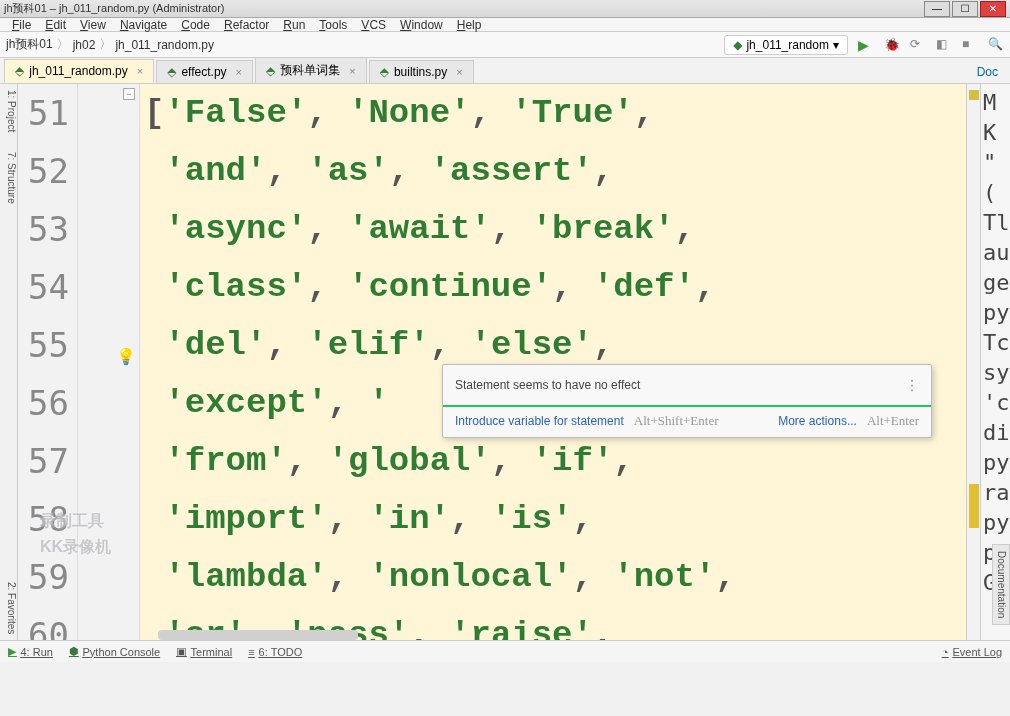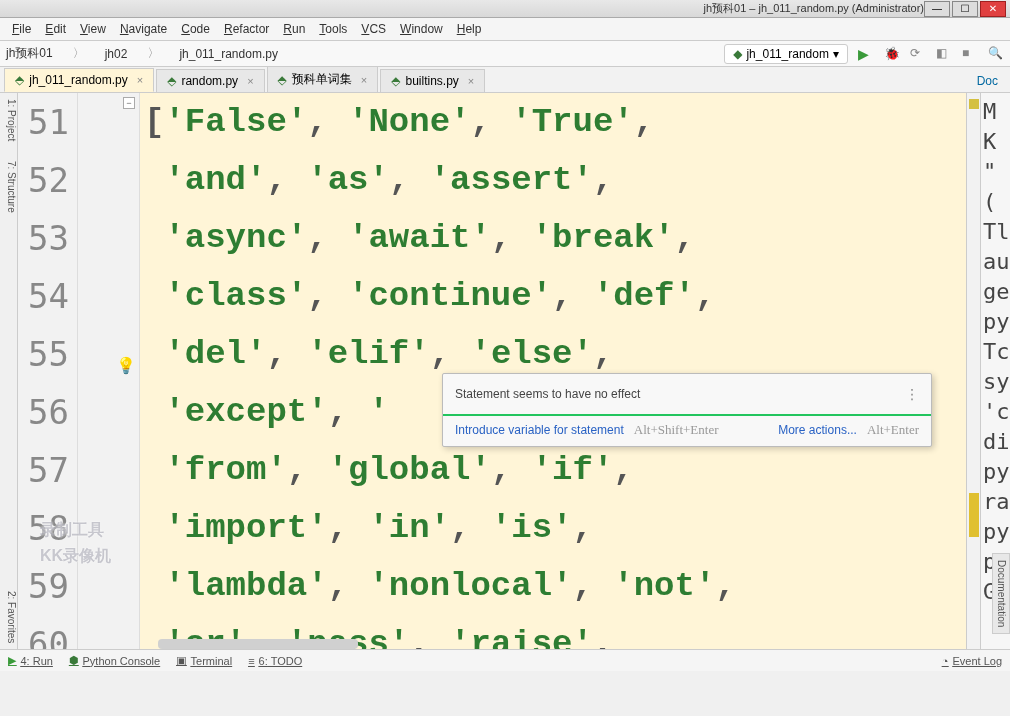--- a/index.html
+++ b/index.html
@@ -1,29 +1,29 @@
 <!DOCTYPE html>
 <html><head>
 <meta charset="utf-8">
 <style>
 * { margin: 0; padding: 0; box-sizing: border-box; }
 body { font-family: "Segoe UI", Tahoma, sans-serif; font-size: 12px; background: #f0f0f0; overflow: hidden; width: 1010px; height: 716px; position: relative; }
 
 .titlebar { height: 18px; background: linear-gradient(#e8e8e8, #d8d8d8); display: flex; align-items: center; padding: 0 4px; border-bottom: 1px solid #aaa; }
-.titlebar-text { flex: 1; font-size: 11px; color: #333; text-align: right; }
+.titlebar-text { flex: 1; font-size: 11px; color: #333; }
 .window-controls { display: flex; gap: 2px; }
 .window-btn { width: 26px; height: 16px; border: 1px solid #888; background: #ddd; font-size: 10px; text-align: center; line-height: 14px; cursor: pointer; }
 .window-btn.close { background: #e04040; color: #fff; border-color: #a02020; }
 
-.menubar { height: 23px; background: #f5f5f5; display: flex; align-items: center; padding: 0 6px; gap: 2px; border-bottom: 1px solid #ccc; }
+.menubar { height: 14px; background: #f5f5f5; display: flex; align-items: center; padding: 0 6px; gap: 2px; border-bottom: 1px solid #ccc; }
 .menu-item { padding: 2px 6px; cursor: pointer; font-size: 12px; color: #333; }
 .menu-item:first-letter { text-decoration: underline; }
 
 .toolbar { height: 26px; background: #f8f8f8; display: flex; align-items: center; padding: 0 6px; border-bottom: 1px solid #ccc; }
-.breadcrumb { display: flex; align-items: center; gap: 20px; flex: 1; font-size: 12px; color: #333; }
+.breadcrumb { display: flex; align-items: center; gap: 4px; flex: 1; font-size: 12px; color: #333; }
 .breadcrumb-sep { color: #888; }
 .run-config { display: flex; align-items: center; gap: 4px; border: 1px solid #ccc; border-radius: 3px; padding: 2px 8px; background: #fff; }
 .run-config-icon { color: #3a7a3a; }
 .toolbar-icons { display: flex; gap: 10px; margin-left: 10px; align-items: center; }
 .toolbar-icon { width: 16px; height: 16px; cursor: pointer; }
 .play-icon { color: #3a9a3a; font-size: 14px; }
 .bug-icon { color: #6a8a3a; font-size: 13px; }
 
 .tabs { height: 26px; background: #f2f2f2; display: flex; align-items: flex-end; padding: 0 4px; border-bottom: 1px solid #ccc; }
 .tab { padding: 4px 10px; background: #e8e8e8; border: 1px solid #ccc; border-bottom: none; margin-right: 2px; display: flex; align-items: center; gap: 5px; font-size: 12px; cursor: pointer; }
@@ -119,21 +119,21 @@
 </div>
 
 <div class="tabs" id="tabs">
   <div class="tab active">
       <span style="color:#3a7a3a">⬘</span>
       <span>jh_011_random.py</span>
       <span class="tab-close">×</span>
     </div>
     <div class="tab">
       <span style="color:#3a7a3a">⬘</span>
-      <span>random.py</span>
+      <span>effect.py</span>
       <span class="tab-close">×</span>
     </div>
     <div class="tab">
       <span style="color:#3a7a3a">⬘</span>
       <span>预科单词集</span>
       <span class="tab-close">×</span>
     </div>
     <div class="tab">
       <span style="color:#3a7a3a">⬘</span>
       <span>builtins.py</span>

